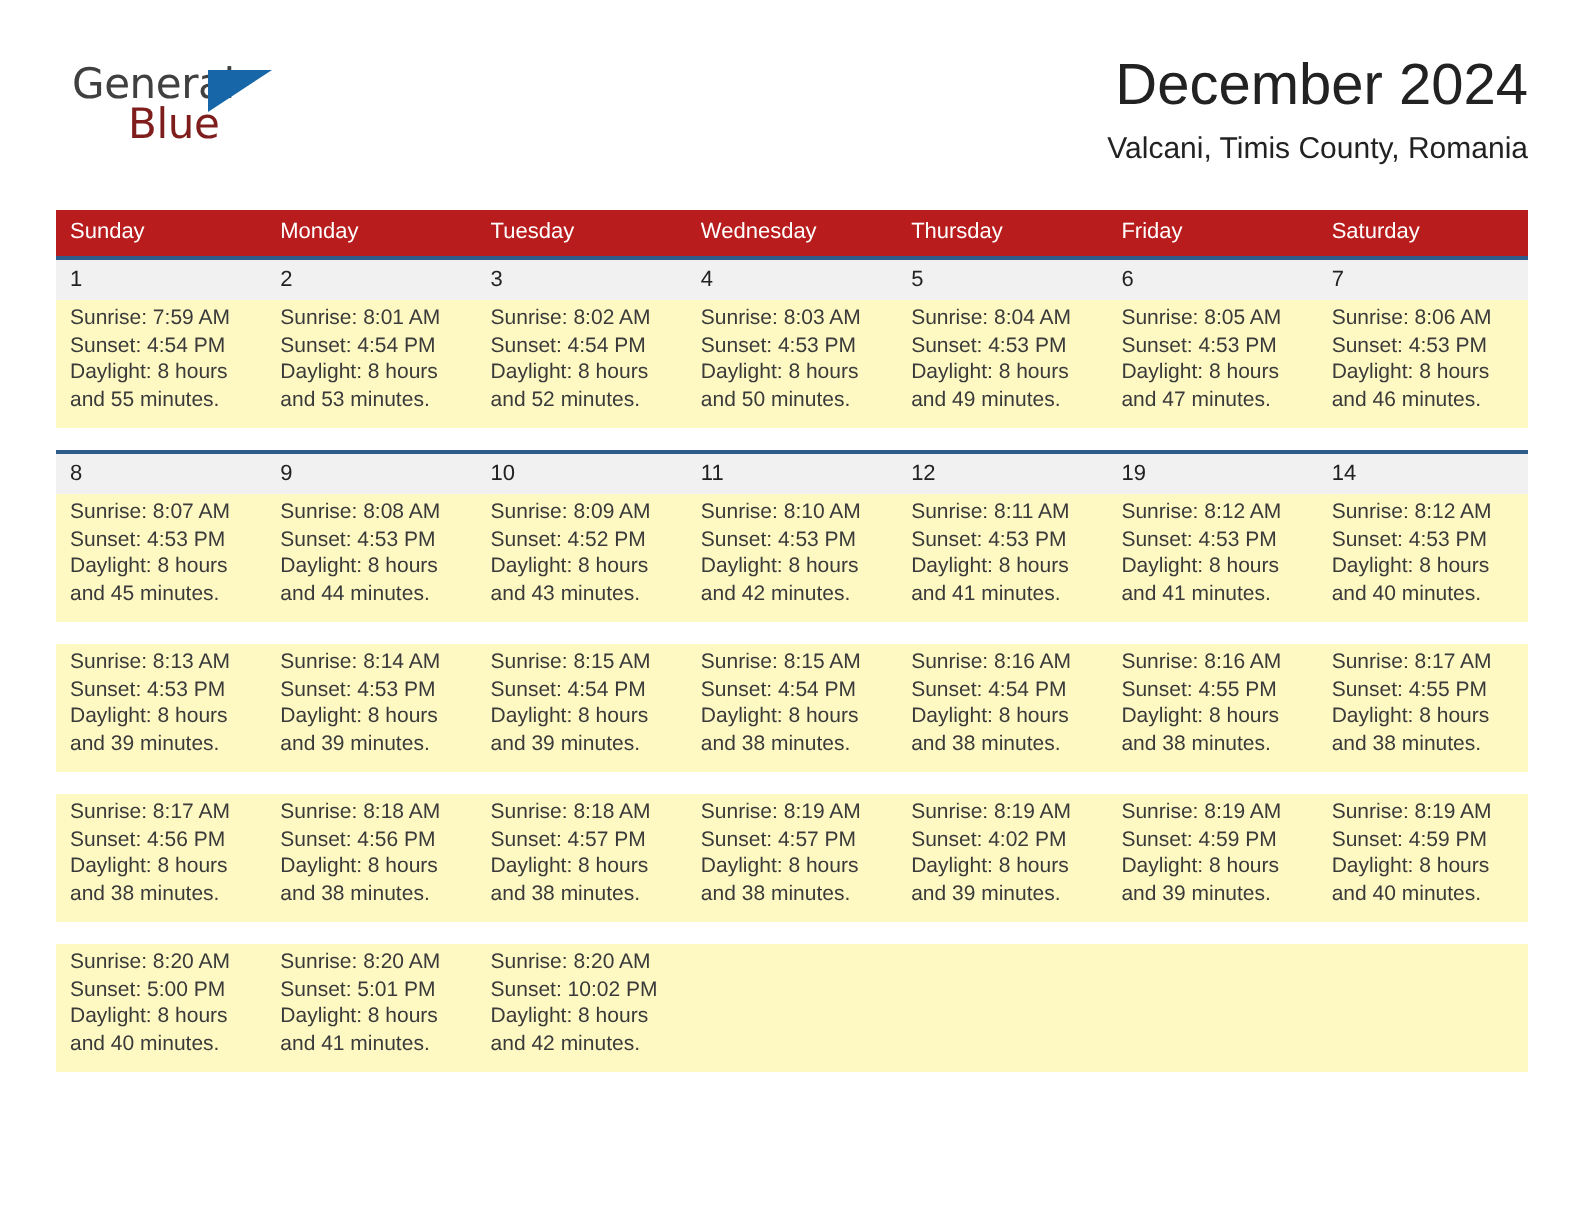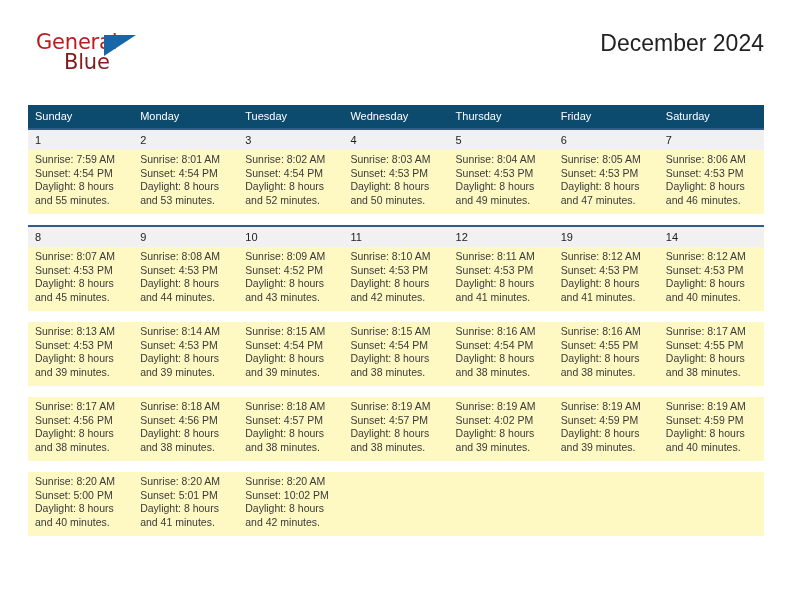--- a/index.html
+++ b/index.html
@@ -35,21 +35,21 @@
     top: 6px;
     width: 170px;
     height: 56px;
   }
   .logo-general {
     position: absolute;
     left: 0;
     top: 0;
     font-size: 21px;
     letter-spacing: -0.2px;
-    color: #b91c1c;
+    color: #404040;
     font-family: "DejaVu Sans", sans-serif;
     line-height: 1;
   }
   .logo-blue {
     position: absolute;
     left: 28px;
     top: 20px;
     font-size: 21px;
     letter-spacing: -0.2px;
     color: #7f1d1d;
@@ -66,21 +66,21 @@
     border-bottom: 21px solid transparent;
   }
 
   .title-block {
     position: absolute;
     right: 0;
     top: 0;
     text-align: right;
   }
   .cal-title {
-    font-size: 23px;
+    font-size: 29px;
     font-weight: normal;
     color: #222222;
     line-height: 34px;
     white-space: nowrap;
   }
   .cal-subtitle {
     font-size: 15px;
     font-weight: normal;
     color: #222222;
     line-height: 22px;
@@ -91,21 +91,21 @@
   
   .calendar {
     position: absolute;
     left: 28px;
     top: 105px;
     width: 736px;
     border-collapse: collapse;
     table-layout: fixed;
   }
   .dow-row th {
-    background: #0c4a6e;
+    background: #b91c1c;
     color: #ffffff;
     font-size: 11px;
     font-weight: normal;
     text-align: left;
     padding: 5px 0 5px 7px;
     height: 13px;
     line-height: 13px;
   }
   .week-spacer td {
     height: 11px;
@@ -148,20 +148,21 @@
   <div class="header">
 
     <div class="logo">
       <span class="logo-general">General</span>
       <span class="logo-tri"></span>
       <span class="logo-blue">Blue</span>
     </div>
 
     <div class="title-block">
       <div class="cal-title">December 2024</div>
+      <div class="cal-subtitle">Valcani, Timis County, Romania</div>
     </div>
 
   </div>
 
   <table class="calendar">
     <thead>
       <tr class="dow-row">
         <th>Sunday</th>
         <th>Monday</th>
         <th>Tuesday</th>

